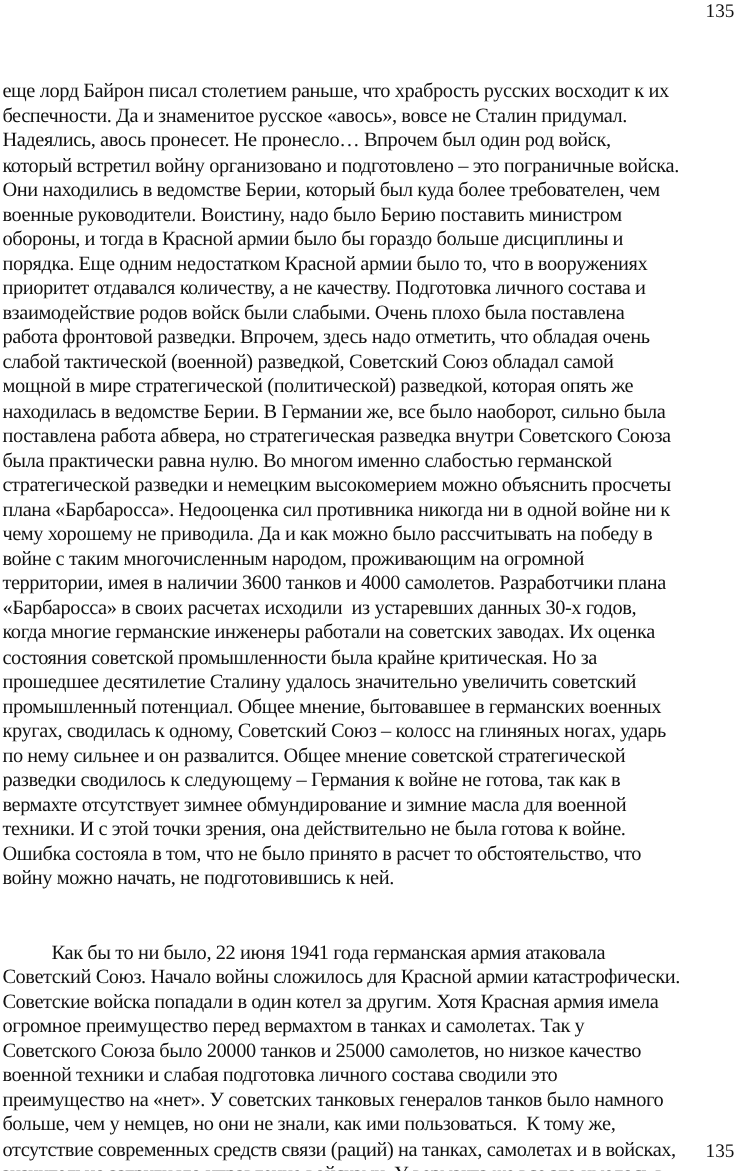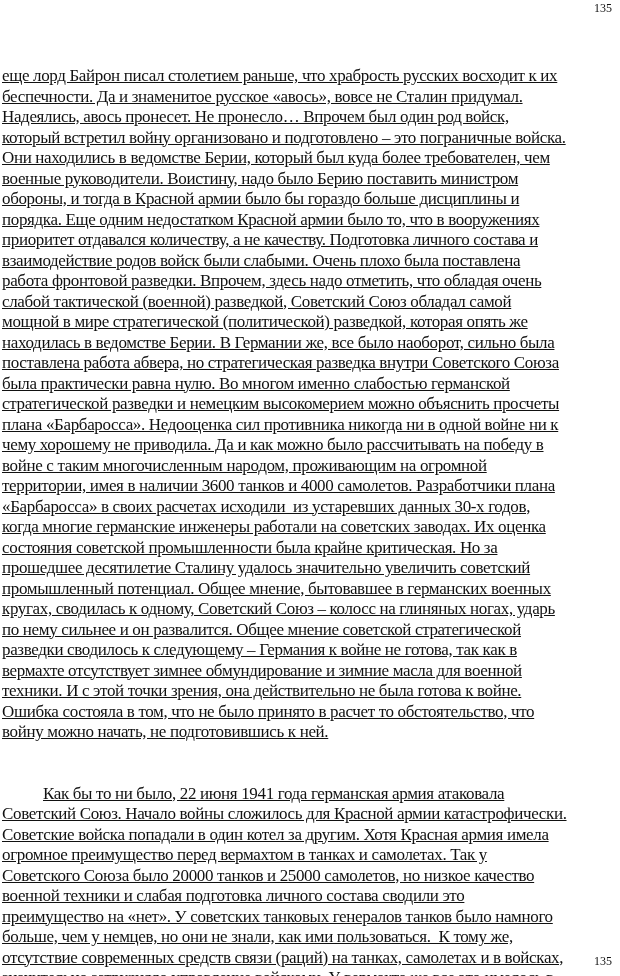--- a/index.html
+++ b/index.html
@@ -12,40 +12,39 @@
     width: 620px;
     height: 976px;
     background: #ffffff;
     color: #111111;
     font-family: "Liberation Serif", "DejaVu Serif", serif;
     overflow: hidden;
   }
   .pagenum {
     position: absolute;
     right: 8px;
-    font-size: 12px;
+    font-size: 16px;
     color: #111111;
   }
   .pagenum.top { top: 1px; }
   .pagenum.bottom { bottom: 7px; }
   .body-text {
     position: absolute;
     top: 25px;
     left: 2px;
     right: 2px;
     font-size: 17px;
     line-height: 20.5px;
     letter-spacing: -0.35px;
     text-align: left;
     white-space: pre-wrap;
   }
   .para {
     margin: 0;
     padding: 0;
-    text-decoration: underline;
   }
   .para.indent {
     text-indent: 41px;
   }
 </style>
 </head>
 <body>
 
 <div class="page">
   <div class="pagenum top">135</div>

